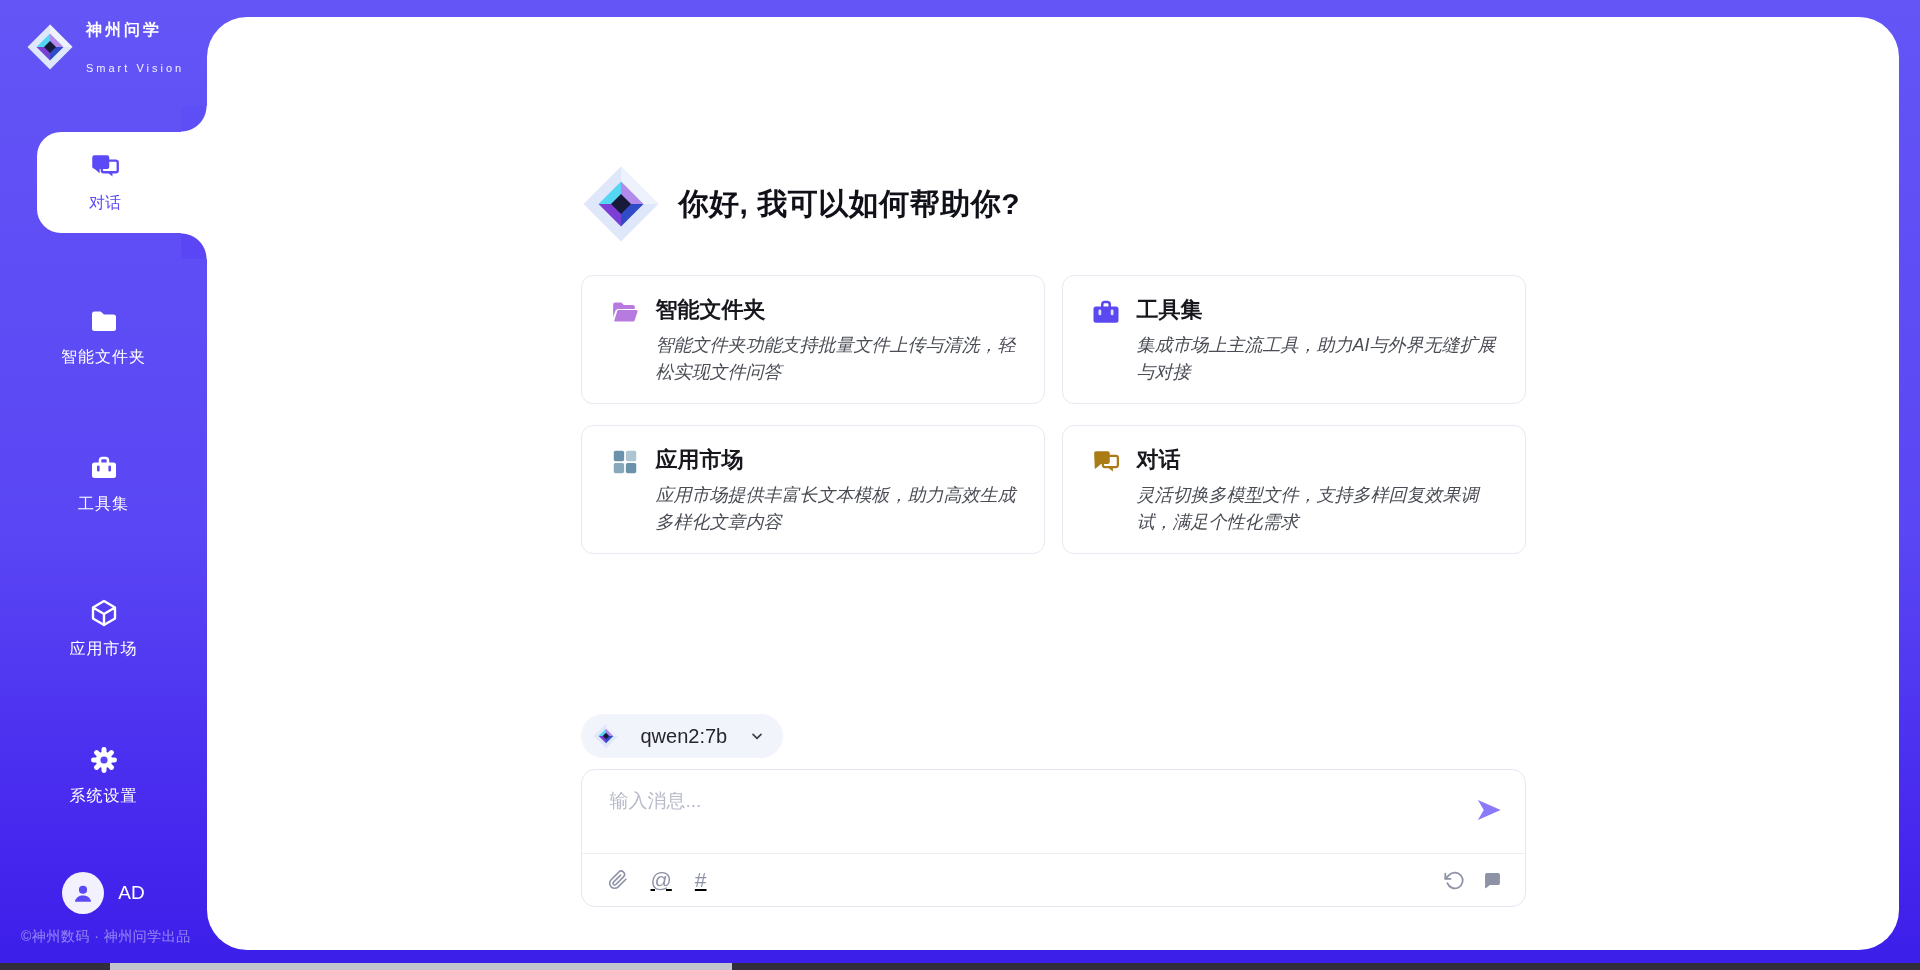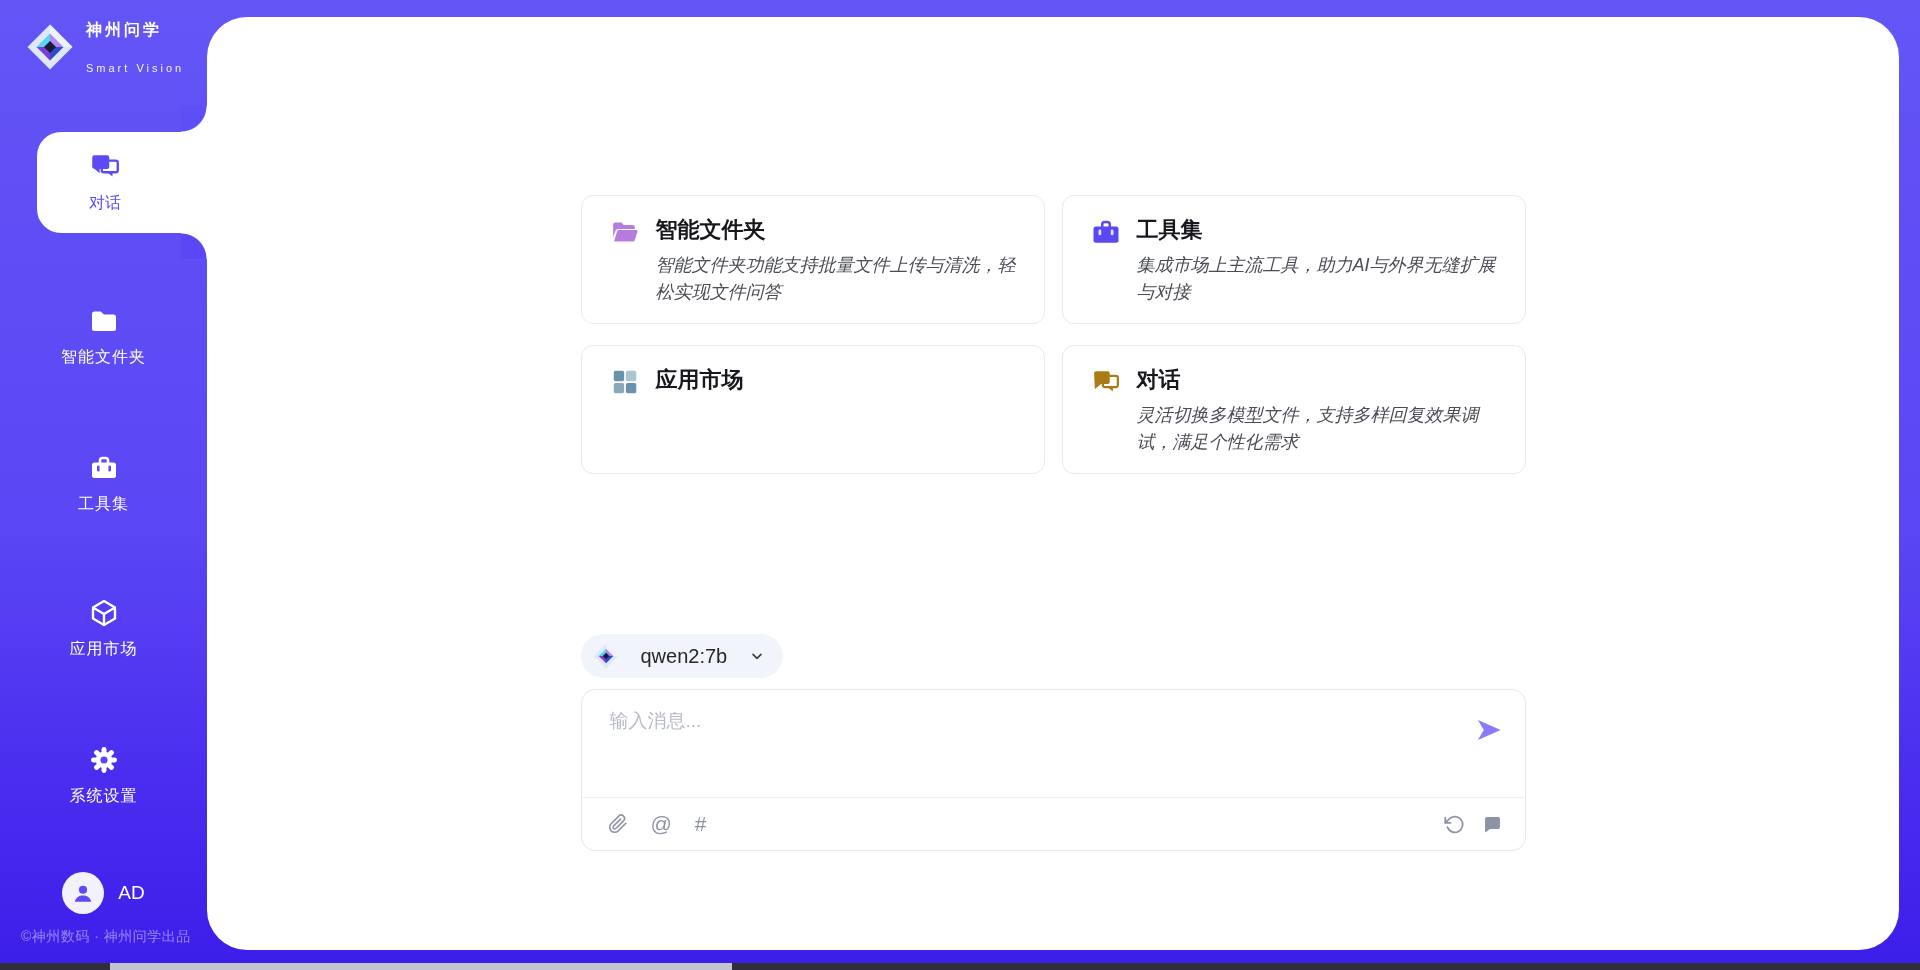--- a/index.html
+++ b/index.html
@@ -52,22 +52,22 @@
   .card-title { font-size:22px; font-weight:700; color:#17171d; }
   .card-desc { margin-top:7px; font-size:18px; line-height:27px; color:#4a4c55;font-style:italic; }
 
   
   .model-pill { margin-top:160px; align-self:flex-start; height:44px; border-radius:22px;
                 background:#f2f4fb; display:inline-flex; align-items:center; gap:22px;
                 padding:0 18px 0 12px; cursor:pointer; }
   .model-pill .model-name { font-size:20px; color:#26262e; }
 
   
-  .composer { margin-top:11px; width:945px; height:162px; border:1px solid #e5e7f1;
-              border-radius:14px; background:#fff; display:flex; flex-direction:column; }
+  .composer { margin-top:11px; width:945px; height:138px; border:1px solid #e5e7f1;
+              border-radius:14px; background:#fff; display:flex; flex-direction:column;text-decoration:underline; }
   .composer-top { flex:1; position:relative; padding:20px 70px 0 28px; }
   .composer-input { width:100%; border:none; outline:none; font-size:19px; color:#33343c;
                     font-family:"Liberation Sans","DejaVu Sans",sans-serif; background:transparent; }
   .composer-input::placeholder { color:#b7bbc9; }
   .send-btn { position:absolute; right:22px; top:26px; width:28px; height:28px; border:none;
               background:transparent; cursor:pointer; padding:0; }
   .composer-bar { border-top:1px solid #edeff5; height:53px; display:flex; align-items:center;
                   padding:0 22px 0 26px; }
   .bar-left { display:flex; align-items:center; gap:23px; }
   .bar-right { margin-left:auto; display:flex; align-items:center; gap:17px; }
@@ -168,20 +168,26 @@
       </div>
       <span class="user-name">AD</span>
     </div>
 
     <div class="copyright">©神州数码 · 神州问学出品</div>
   </div>
 
   <div class="main-panel">
     <div class="content">
 
+      <div class="greeting">
+        <svg width="80" height="80" viewBox="0 0 64 64">
+            <use href="#gem"></use>
+          </svg>
+        <h1>你好, 我可以如何帮助你?</h1>
+      </div>
 
       <div class="cards">
 
         <div class="card">
           <svg class="card-icon" viewBox="0 0 24 24">
             <path d="M2.5 6A1.6 1.6 0 0 1 4.1 4.4h5.1l1.9 1.9h7.2A1.6 1.6 0 0 1 19.9 7.9v1.6H6.4a2.1 2.1 0 0 0-2 1.5L2.5 16z" fill="#b77be0"></path>
             <path d="M3.2 19.6 5.8 11.2a1.1 1.1 0 0 1 1-.8H21a1.1 1.1 0 0 1 1 1.4l-2.3 7a1.1 1.1 0 0 1-1 .8H4.2a1.1 1.1 0 0 1-1-1z" fill="#b77be0"></path>
           </svg>
           <div>
             <div class="card-title">智能文件夹</div>
@@ -206,20 +212,21 @@
           <svg class="card-icon" viewBox="0 0 24 24">
             <g fill="#6a93ab">
               <rect x="3" y="3" width="8.3" height="8.3" rx="1.4"></rect>
               <rect x="12.7" y="3" width="8.3" height="8.3" rx="1.4" opacity=".55"></rect>
               <rect x="3" y="12.7" width="8.3" height="8.3" rx="1.4" opacity=".8"></rect>
               <rect x="12.7" y="12.7" width="8.3" height="8.3" rx="1.4"></rect>
             </g>
           </svg>
           <div>
             <div class="card-title">应用市场</div>
+            <div class="card-desc">应用市场提供丰富长文本模板，助力高效生成多样化文章内容</div>
           </div>
         </div>
 
         <div class="card">
           <svg class="card-icon" viewBox="0 0 24 24">
             <rect x="9.5" y="7" width="12" height="9" rx="1.6" fill="none" stroke="#ab7c16" stroke-width="1.8"></rect>
             <path d="M17.5 15.5v4l-5-4z" fill="#ab7c16"></path>
             <path d="M2.5 5A1.6 1.6 0 0 1 4.1 3.4h9.3A1.6 1.6 0 0 1 15 5v7a1.6 1.6 0 0 1-1.6 1.6H8l-4 3.4a.5.5 0 0 1-1-.4z" fill="#ab7c16"></path>
           </svg>
           <div>

